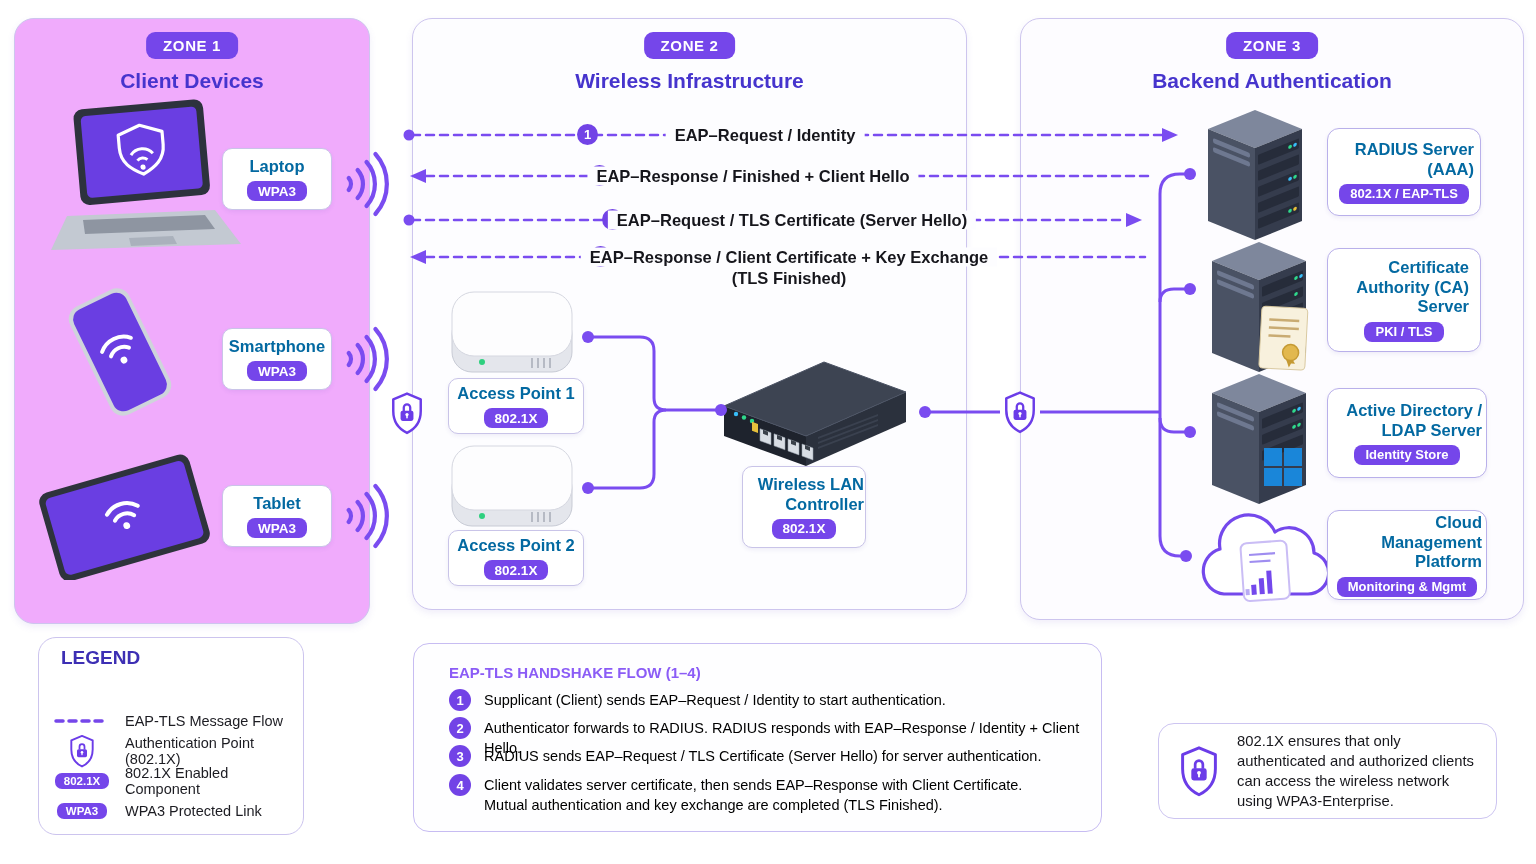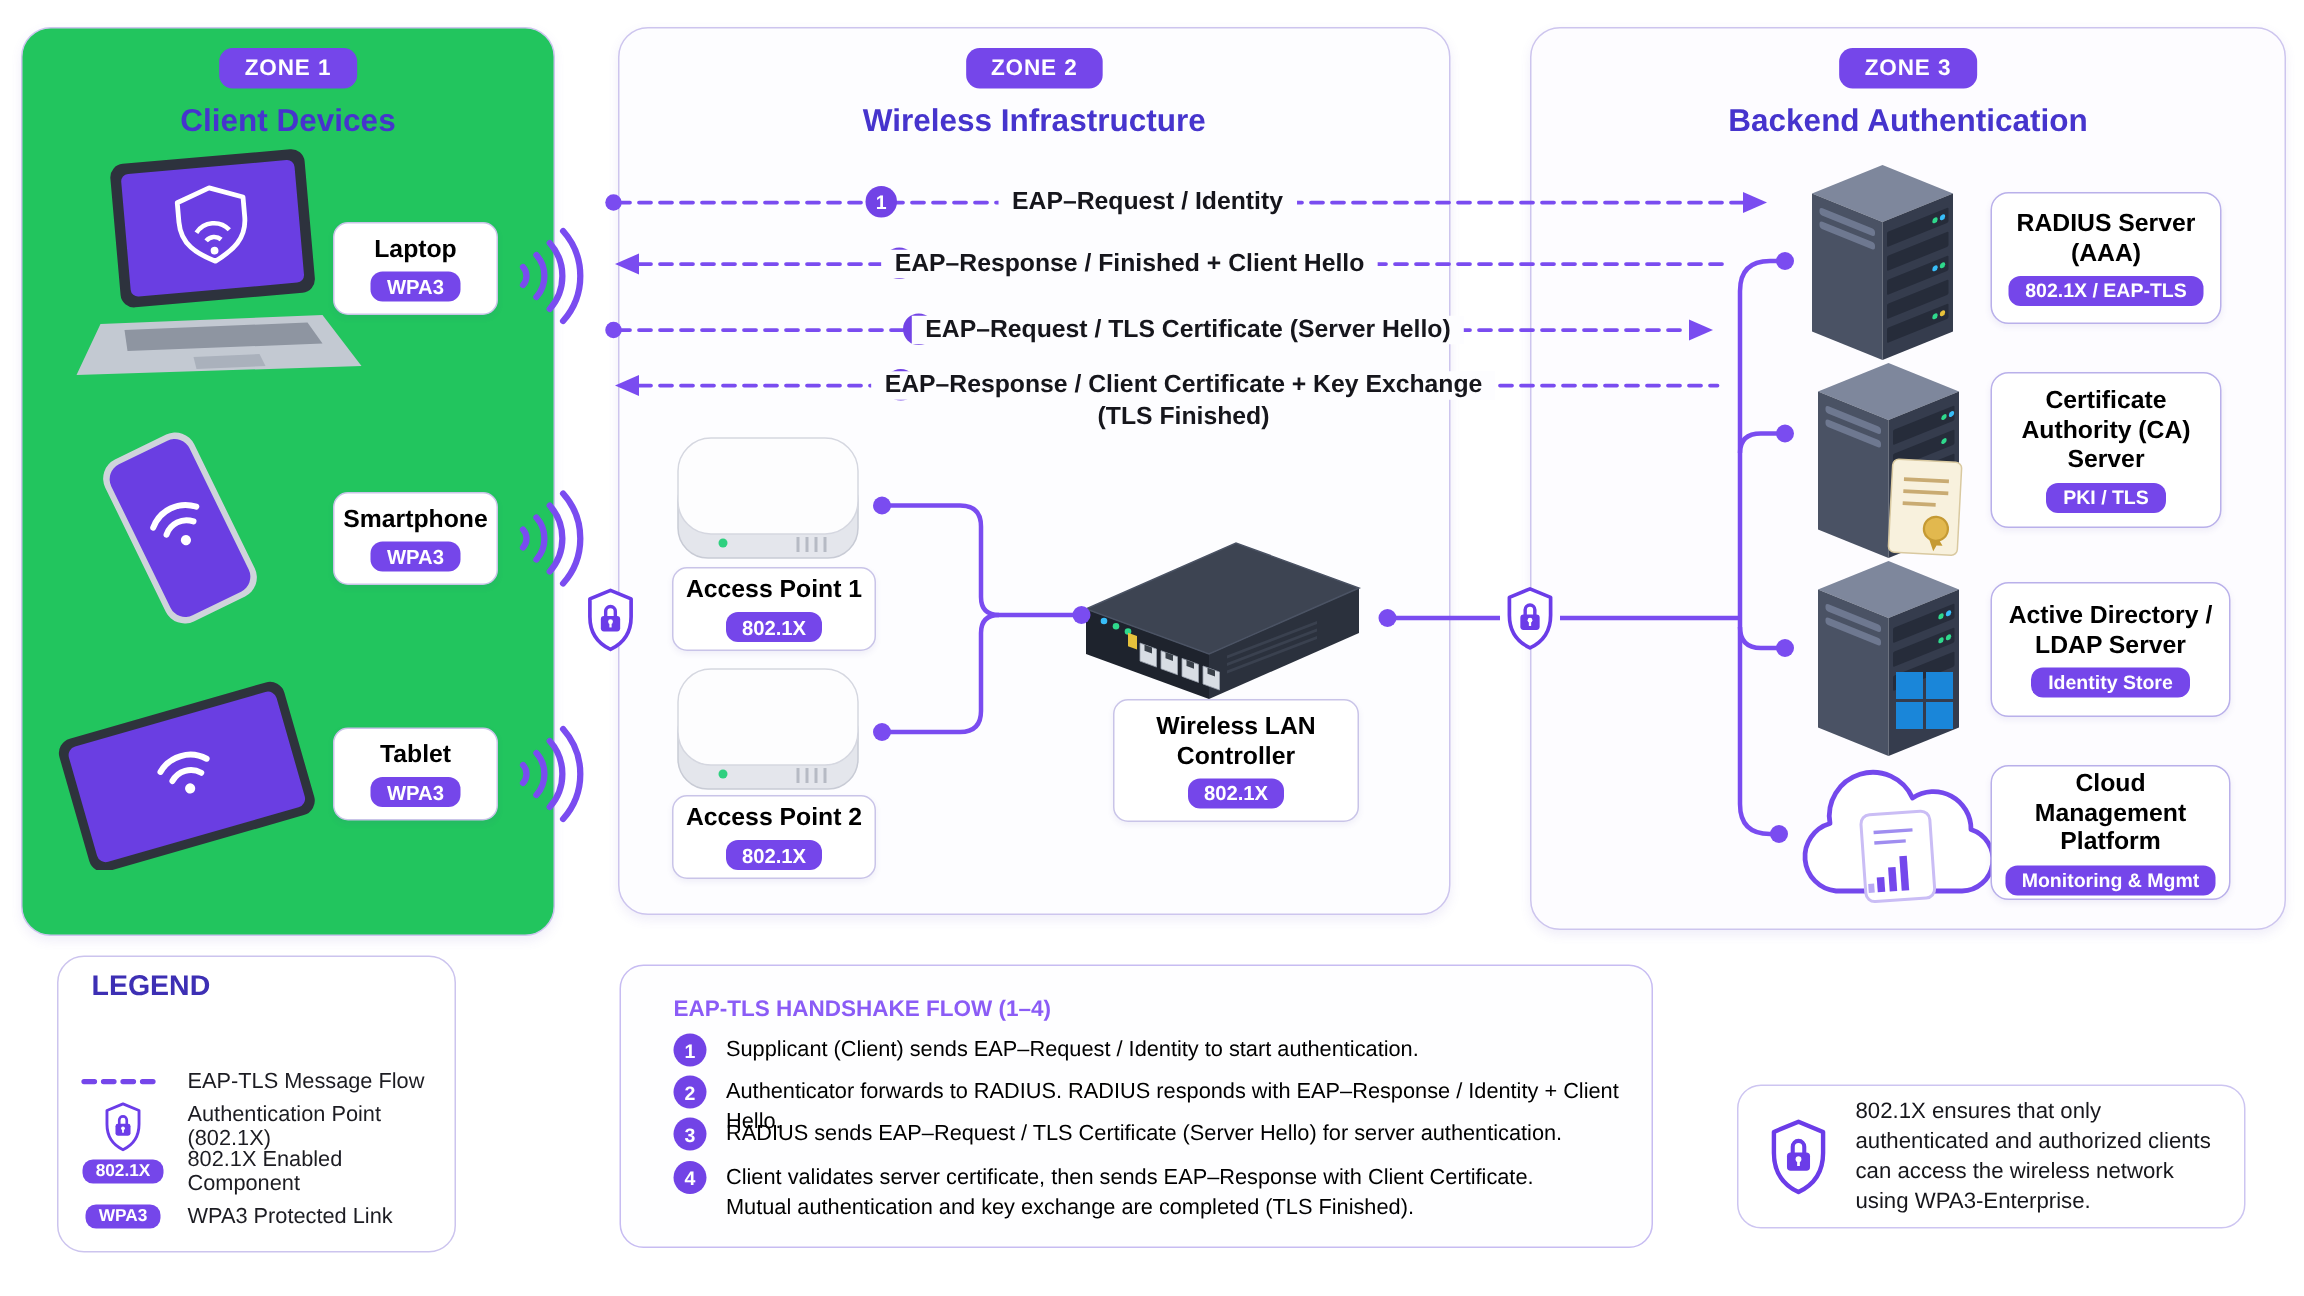--- a/index.html
+++ b/index.html
@@ -2,35 +2,35 @@
 <html><head>
 <meta charset="utf-8">
 <style>
   html,body{margin:0;padding:0;background:#ffffff;}
   .canvas{position:relative;width:1536px;height:864px;background:#ffffff;
           font-family:"Liberation Sans",sans-serif;overflow:hidden;}
 
   
   .panel{position:absolute;border:1.6px solid #cdc5ee;border-radius:20px;
          box-shadow:0 3px 7px rgba(110,90,200,.10);z-index:1;}
-  .zone1{left:14px;top:18px;width:354px;height:604px;background:#22c55e;}
+  .zone1{left:14px;top:18px;width:354px;height:604px;background:#f0abfc;}
   .zone2{left:412px;top:18px;width:553px;height:590px;background:#fdfdff;}
   .zone3{left:1020px;top:18px;width:502px;height:600px;background:#fdfcff;}
   .zone-badge{position:absolute;top:13px;left:50%;transform:translateX(-50%);
          background:#7546ea;color:#fff;font-weight:bold;font-size:15px;
          padding:5px 17px;border-radius:9px;letter-spacing:.6px;white-space:nowrap;}
   .zone-title{position:absolute;top:50px;left:0;width:100%;text-align:center;
          color:#4634cd;font-size:21px;font-weight:bold;}
 
   
   .card{position:absolute;background:#fff;border:1.5px solid #c9c4e8;border-radius:10px;
         display:flex;flex-direction:column;align-items:center;justify-content:center;
         gap:5px;box-shadow:0 2px 4px rgba(80,60,160,.08);z-index:6;box-sizing:border-box;padding:4px;}
   .card3{border:1.6px solid #b9b0ea;border-radius:12px;}
-  .dev-name{font-size:16.5px;font-weight:bold;color:#000000;text-align:center;line-height:1.18;}
+  .dev-name{font-size:16.5px;font-weight:bold;color:#0369a1;text-align:right;line-height:1.18;}
   .badge{background:#7546ea;color:#fff;font-size:13.5px;font-weight:bold;
          padding:2.5px 11px;border-radius:8px;white-space:nowrap;}
 
   .dev-img{position:absolute;z-index:2;}
   .overlay{position:absolute;left:0;top:0;z-index:4;pointer-events:none;}
   .shield-abs{position:absolute;z-index:7;}
 
   
   .msg-num{position:absolute;width:21px;height:21px;border-radius:50%;background:#7243e6;
            color:#fff;font-size:13px;font-weight:bold;display:flex;align-items:center;
@@ -211,21 +211,21 @@
   </svg>
 
   <div class="card" style="left:448px;top:378px;width:136px;height:56px">
     <div class="dev-name">Access Point 1</div>
     <div class="badge">802.1X</div>
   </div>
   <div class="card" style="left:448px;top:530px;width:136px;height:56px">
     <div class="dev-name">Access Point 2</div>
     <div class="badge">802.1X</div>
   </div>
-  <div class="card" style="left:742px;top:466px;width:164px;height:82px">
+  <div class="card" style="left:742px;top:466px;width:124px;height:82px">
     <div class="dev-name" style="width:120px">Wireless LAN Controller</div>
     <div class="badge">802.1X</div>
   </div>
 
   <div class="msg-num" style="left:577px;top:124px">1</div>
   <div class="msg-num" style="left:589px;top:165px">2</div>
   <div class="msg-num" style="left:602px;top:209px">3</div>
   <div class="msg-num" style="left:590px;top:246px">4</div>
   <div class="msg-label" style="left:765px;top:135px">EAP–Request / Identity</div>
   <div class="msg-label" style="left:753px;top:176px">EAP–Response / Finished + Client Hello</div>

